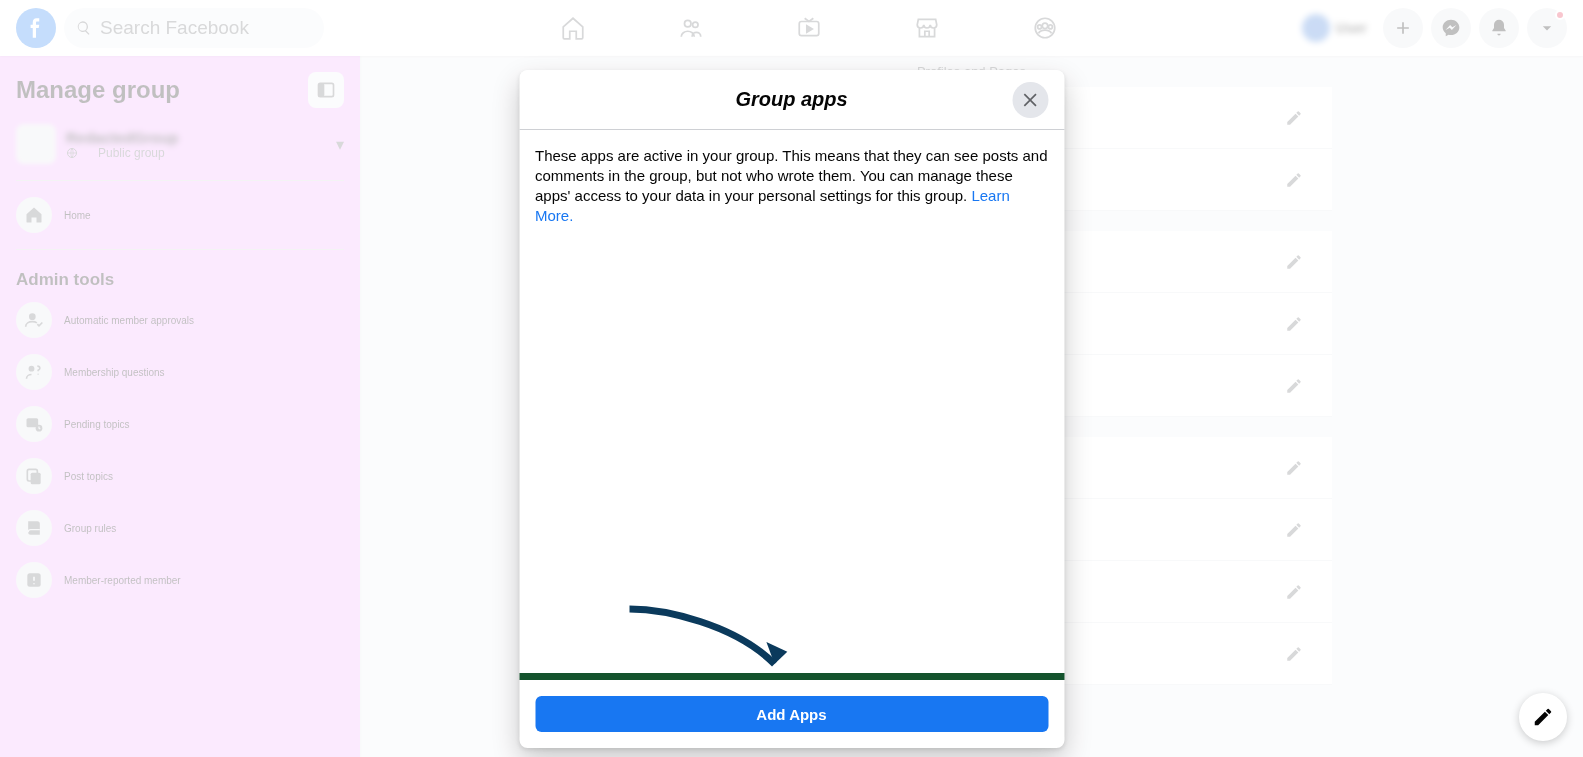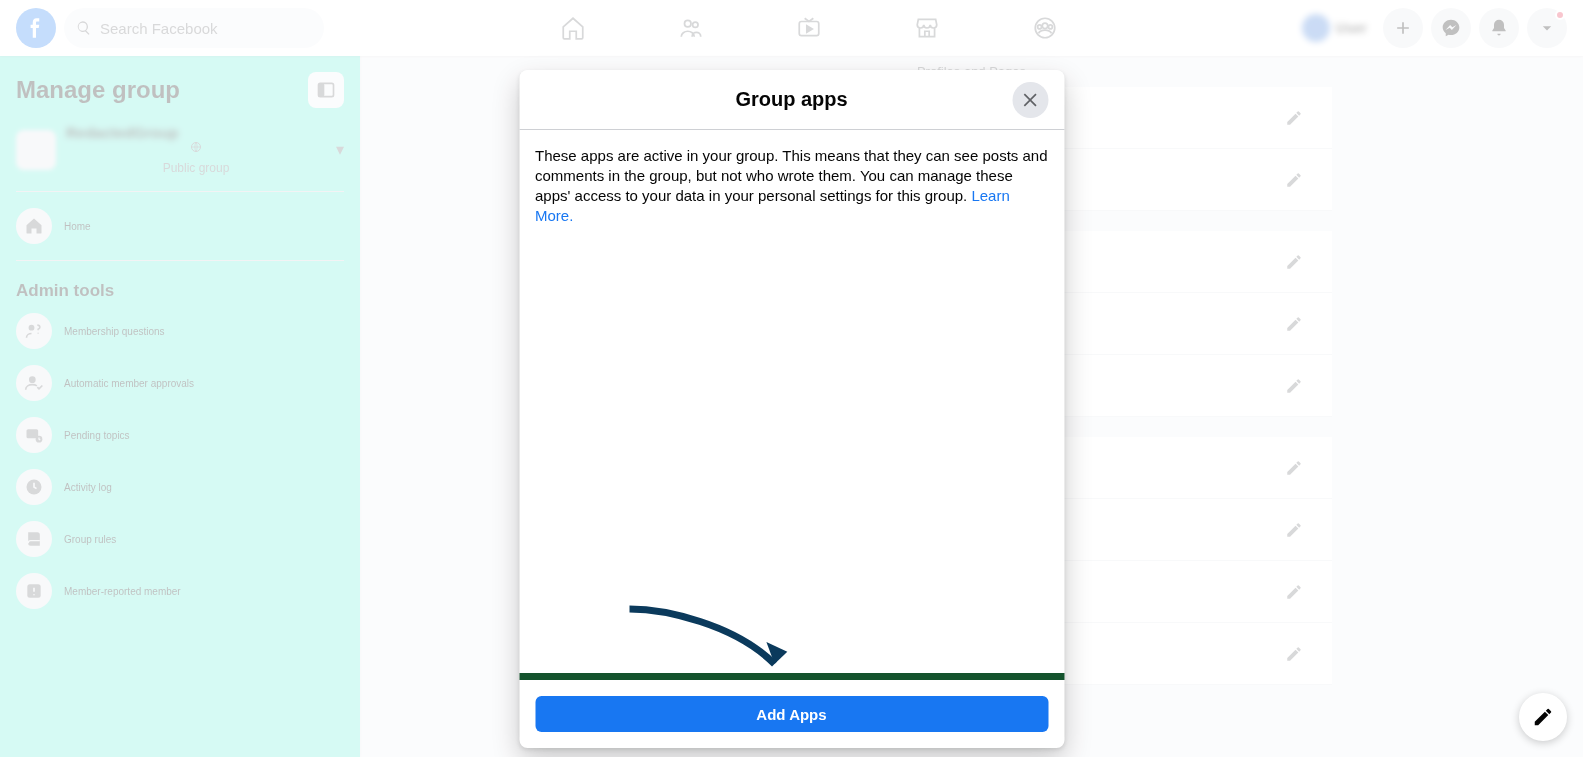--- a/index.html
+++ b/index.html
@@ -4,43 +4,43 @@
 <style>
   * { box-sizing: border-box; margin: 0; padding: 0; }
   body { font-family: Helvetica, Arial, sans-serif; background: #f0f2f5; width: 1583px; height: 757px; overflow: hidden; position: relative; }
 
   
   .topnav { position: fixed; top:0; left:0; right:0; height:56px; background:#fff; display:flex; align-items:center; padding:0 16px; box-shadow:0 1px 2px rgba(0,0,0,0.1); z-index:10; }
   .logo { width:40px; height:40px; border-radius:50%; background:#1877f2; display:flex; align-items:center; justify-content:center; margin-right:8px; }
   .logo svg { width:26px; height:26px; }
   .search { flex:0 0 260px; height:40px; background:#f0f2f5; border-radius:50px; display:flex; align-items:center; padding:0 12px; color:#65676b; }
   .search svg { width:16px; height:16px; margin-right:8px; }
-  .search span { font-size:15px; }
+  .search span { font-size:19px; }
   .centernav { flex:1; display:flex; justify-content:center; gap:8px; }
   .centernav .navbtn { width:110px; height:52px; display:flex; align-items:center; justify-content:center; border-radius:8px; }
   .centernav .navbtn svg { width:26px; height:26px; stroke:#65676b; fill:none; stroke-width:1.6; }
   .rightnav { display:flex; align-items:center; gap:8px; }
   .prof { display:flex; align-items:center; gap:6px; padding:4px 8px; border-radius:18px; filter:blur(3px); }
   .prof .av { width:28px; height:28px; border-radius:50%; background:#3072d6; }
   .prof .nm { font-size:14px; font-weight:600; color:#050505; }
   .circbtn { width:40px; height:40px; border-radius:50%; background:#e4e6eb; display:flex; align-items:center; justify-content:center; position:relative; }
   .circbtn svg { width:20px; height:20px; fill:#050505; }
   .circbtn .dot { position:absolute; top:2px; right:2px; width:10px; height:10px; background:#e41e3f; border-radius:50%; border:2px solid #fff; }
 
   
-  .sidebar { position:fixed; top:56px; left:0; bottom:0; width:360px; background:#5eead4; padding:16px 8px; overflow:auto; box-shadow:1px 0 2px rgba(0,0,0,0.05); }
+  .sidebar { position:fixed; top:56px; left:0; bottom:0; width:360px; background:#f0abfc; padding:16px 8px; overflow:auto; box-shadow:1px 0 2px rgba(0,0,0,0.05); }
   .sb-head { display:flex; align-items:center; justify-content:space-between; padding:0 8px 8px; }
   .sb-head h1 { font-size:24px; font-weight:700; color:#050505; }
   .sb-head .collapse { width:36px; height:36px; border-radius:8px; background:#f0f2f5; display:flex; align-items:center; justify-content:center; }
   .sb-head .collapse svg { width:20px; height:20px; fill:#65676b; }
   .groupsel { display:flex; align-items:center; padding:8px; border-radius:8px; gap:10px; }
   .groupsel .gimg { width:40px; height:40px; border-radius:8px; background:#e4e6eb; filter:blur(2px); }
   .groupsel .ginfo { flex:1; }
   .groupsel .gname { font-size:15px; font-weight:600; color:#050505; filter:blur(3px); }
-  .groupsel .gpriv { font-size:12px; color:#65676b; display:flex; align-items:center; gap:8px;flex-direction:column; }
+  .groupsel .gpriv { font-size:12px; color:#65676b; display:flex; align-items:center; gap:20px; }
   .groupsel .gpriv svg { width:12px; height:12px; fill:#65676b; }
   .groupsel .chev { color:#65676b; }
   .sb-divider { height:1px; background:#ced0d4; margin:8px; }
   .sb-item { display:flex; align-items:center; gap:12px; padding:8px; border-radius:8px; }
   .sb-item .ic { width:36px; height:36px; border-radius:50%; background:#e4e6eb; display:flex; align-items:center; justify-content:center; }
   .sb-item .ic svg { width:20px; height:20px; fill:#65676b; }
   .sb-item .lbl { font-size:10px; font-weight:500; color:#050505; }
   .sb-section { font-size:17px; font-weight:600; color:#050505; padding:12px 8px 4px; }
 
   
@@ -51,21 +51,21 @@
   .setrow:first-of-type { border-top-left-radius:8px; border-top-right-radius:8px; }
   .setrow .pen { width:36px; height:36px; border-radius:50%; display:flex; align-items:center; justify-content:center; }
   .setrow .pen svg { width:18px; height:18px; fill:#65676b; }
   .setgap { height:20px; }
 
   
   .overlay { position:fixed; inset:0; background:rgba(255,255,255,0.75); z-index:20; }
 
   
   .modal { position:fixed; top:70px; left:50%; transform:translateX(-50%); width:545px; height:678px; background:#fff; border-radius:8px; box-shadow:0 12px 28px rgba(0,0,0,0.2),0 2px 4px rgba(0,0,0,0.1); z-index:30; display:flex; flex-direction:column; }
-  .modal .mhead { height:60px; border-bottom:1px solid #ced0d4; display:flex; align-items:center; justify-content:center; position:relative; }
+  .modal .mhead { height:60px; border-bottom:1px solid #ced0d4; display:flex; align-items:center; justify-content:center; position:relative;font-style:italic; }
   .modal .mhead h2 { font-size:20px; font-weight:700; color:#050505; }
   .modal .mhead .close { position:absolute; right:16px; top:12px; width:36px; height:36px; border-radius:50%; background:#e4e6eb; display:flex; align-items:center; justify-content:center; }
   .modal .mhead .close svg { width:20px; height:20px; fill:#606266; }
   .modal .mbody { flex:1; padding:16px 16px; font-size:15px; color:#050505; line-height:1.33; position:relative; }
   .modal .mbody a { color:#1877f2; text-decoration:none; }
   .modal .mfoot { border-top:7px solid #14532d; padding:16px; }
   .modal .mfoot button { width:100%; height:36px; background:#1877f2; color:#fff; font-size:15px; font-weight:600; border:none; border-radius:6px; cursor:pointer; }
 
   .arrow { position:absolute; left:105px; bottom:-6px; width:165px; height:80px; pointer-events:none; }
 
@@ -183,53 +183,53 @@
         </svg>
       </div>
     <div class="lbl">Home</div>
   </div>
   <div class="sb-divider"></div>
   <div class="sb-section">Admin tools</div>
 
   <div class="sb-item">
     <div class="ic">
         <svg viewBox="0 0 24 24">
+          <circle cx="10" cy="8" r="4"></circle>
+          <path d="M2 20c0-4 4-6 8-6 2 0 4 .5 5.5 1.5M16 17l2 2 4-4" stroke="#65676b" stroke-width="2" fill="none"></path>
+        </svg>
+      </div>
+    <div class="lbl">Automatic member approvals</div>
+  </div>
+  <div class="sb-item">
+    <div class="ic">
+        <svg viewBox="0 0 24 24">
           <circle cx="9" cy="8" r="3.5"></circle>
           <path d="M3 20c0-3 3-5 6-5M16 5c2 0 3 1 3 2.5s-1 2-2 2.5v1M17 14v1" stroke="#65676b" stroke-width="2" fill="none"></path>
         </svg>
       </div>
     <div class="lbl">Membership questions</div>
-  </div>
-  <div class="sb-item">
-    <div class="ic">
-        <svg viewBox="0 0 24 24">
-          <circle cx="10" cy="8" r="4"></circle>
-          <path d="M2 20c0-4 4-6 8-6 2 0 4 .5 5.5 1.5M16 17l2 2 4-4" stroke="#65676b" stroke-width="2" fill="none"></path>
-        </svg>
-      </div>
-    <div class="lbl">Automatic member approvals</div>
   </div>
   <div class="sb-item">
     <div class="ic">
         <svg viewBox="0 0 24 24">
           <rect x="3" y="5" width="14" height="11" rx="2"></rect>
           <circle cx="18" cy="17" r="4" fill="#65676b"></circle>
           <path d="M18 15v2l1.5 1" stroke="#e4e6eb" stroke-width="1.5" fill="none"></path>
         </svg>
       </div>
     <div class="lbl">Pending topics</div>
   </div>
   <div class="sb-item">
     <div class="ic">
         <svg viewBox="0 0 24 24">
-          <circle cx="12" cy="12" r="9"></circle>
-          <path d="M12 7v5l3 2" stroke="#e4e6eb" stroke-width="2" fill="none"></path>
-        </svg>
-      </div>
-    <div class="lbl">Activity log</div>
+          <rect x="4" y="4" width="12" height="14" rx="2" fill="none" stroke="#65676b" stroke-width="2"></rect>
+          <rect x="8" y="8" width="12" height="14" rx="2"></rect>
+        </svg>
+      </div>
+    <div class="lbl">Post topics</div>
   </div>
   <div class="sb-item">
     <div class="ic">
         <svg viewBox="0 0 24 24">
           <path d="M5 4h11a3 3 0 013 3v13H8a3 3 0 01-3-3V4z"></path>
           <path d="M5 17a3 3 0 013-3h11" stroke="#e4e6eb" stroke-width="1.5" fill="none"></path>
         </svg>
       </div>
     <div class="lbl">Group rules</div>
   </div>

